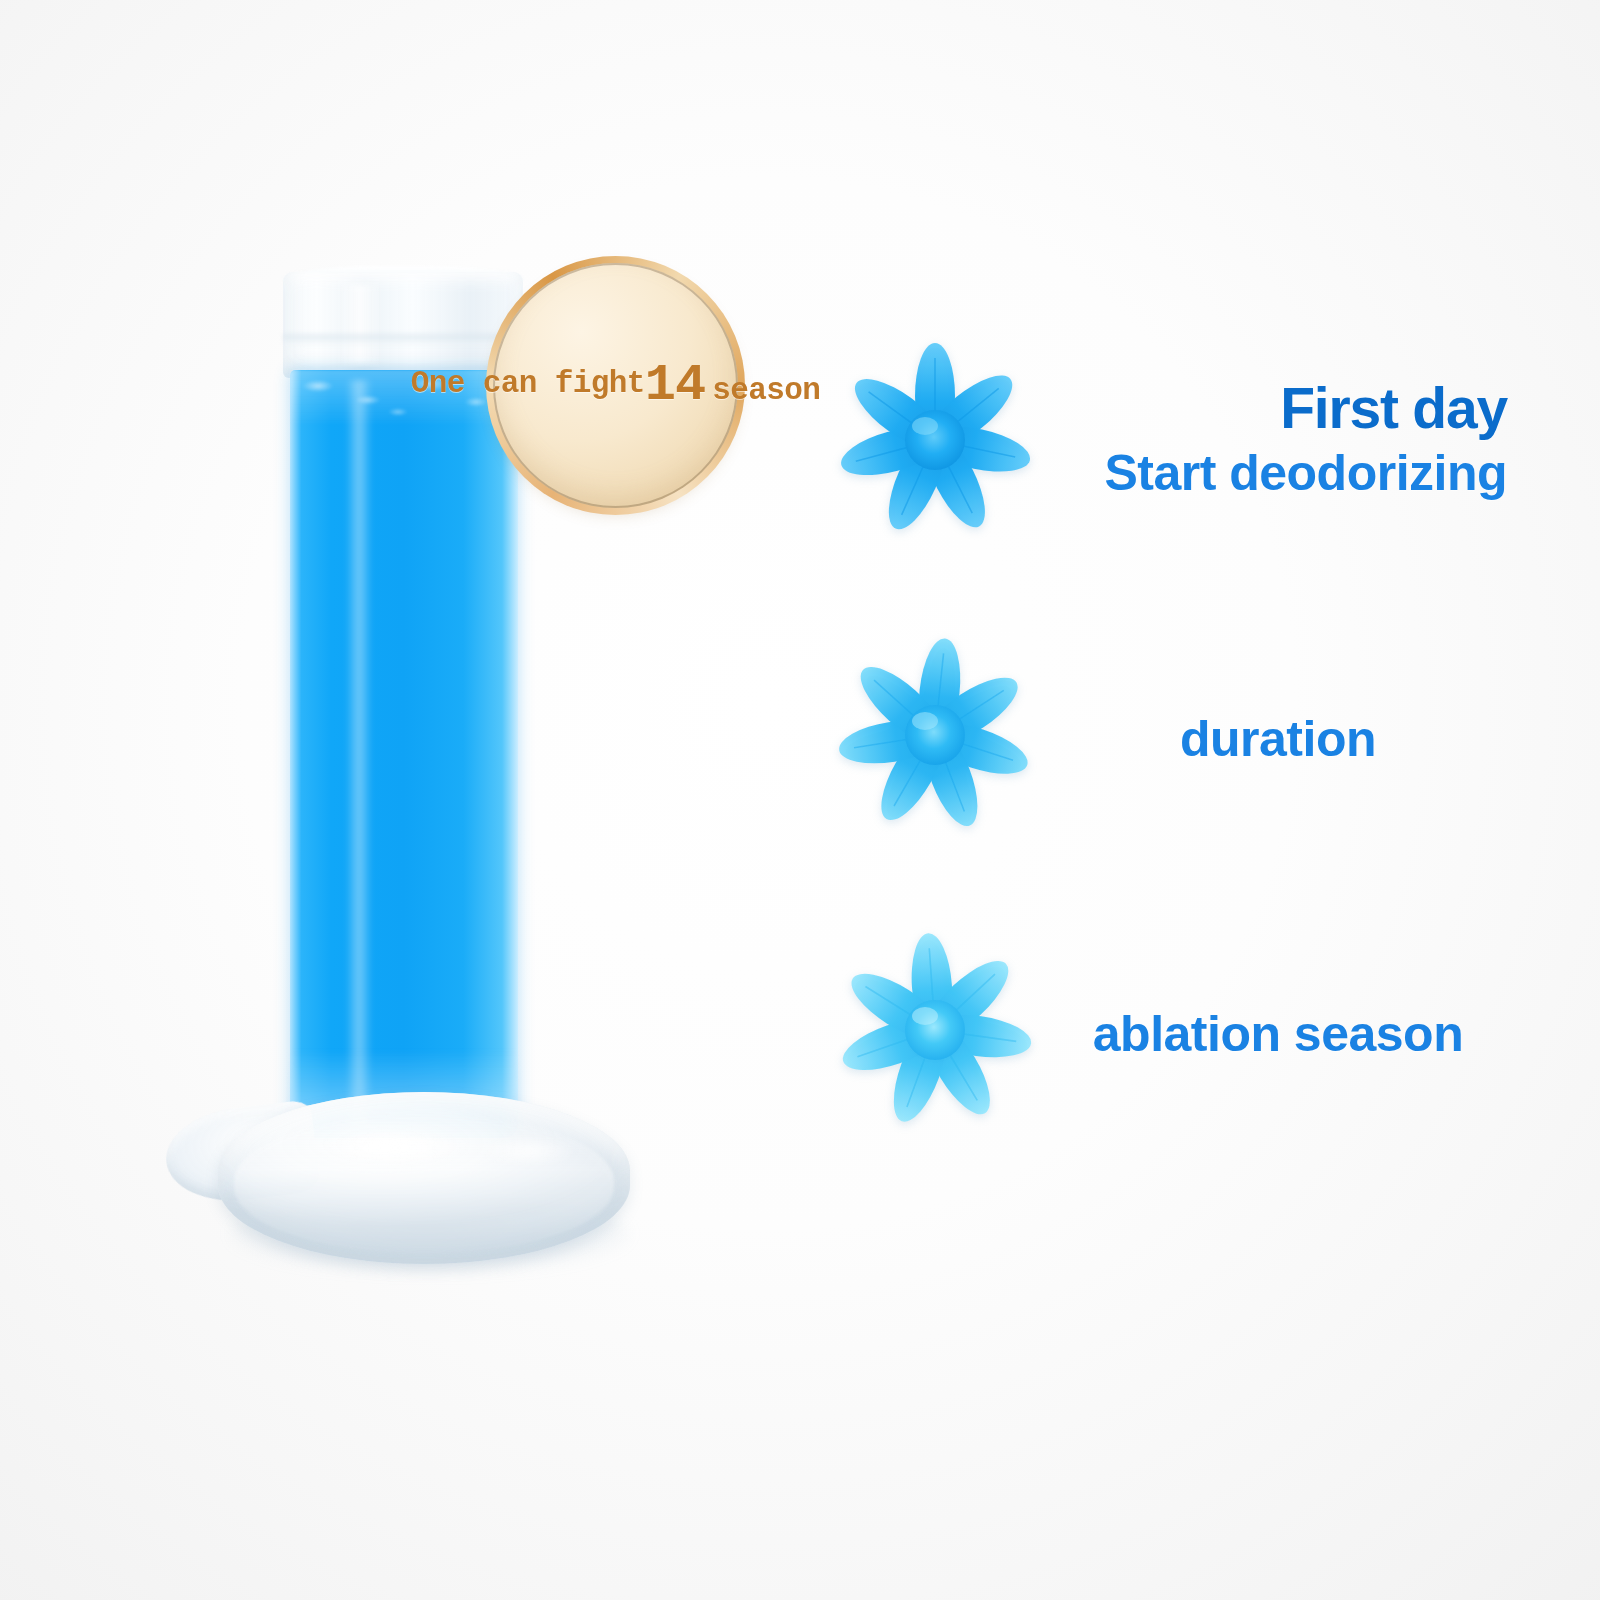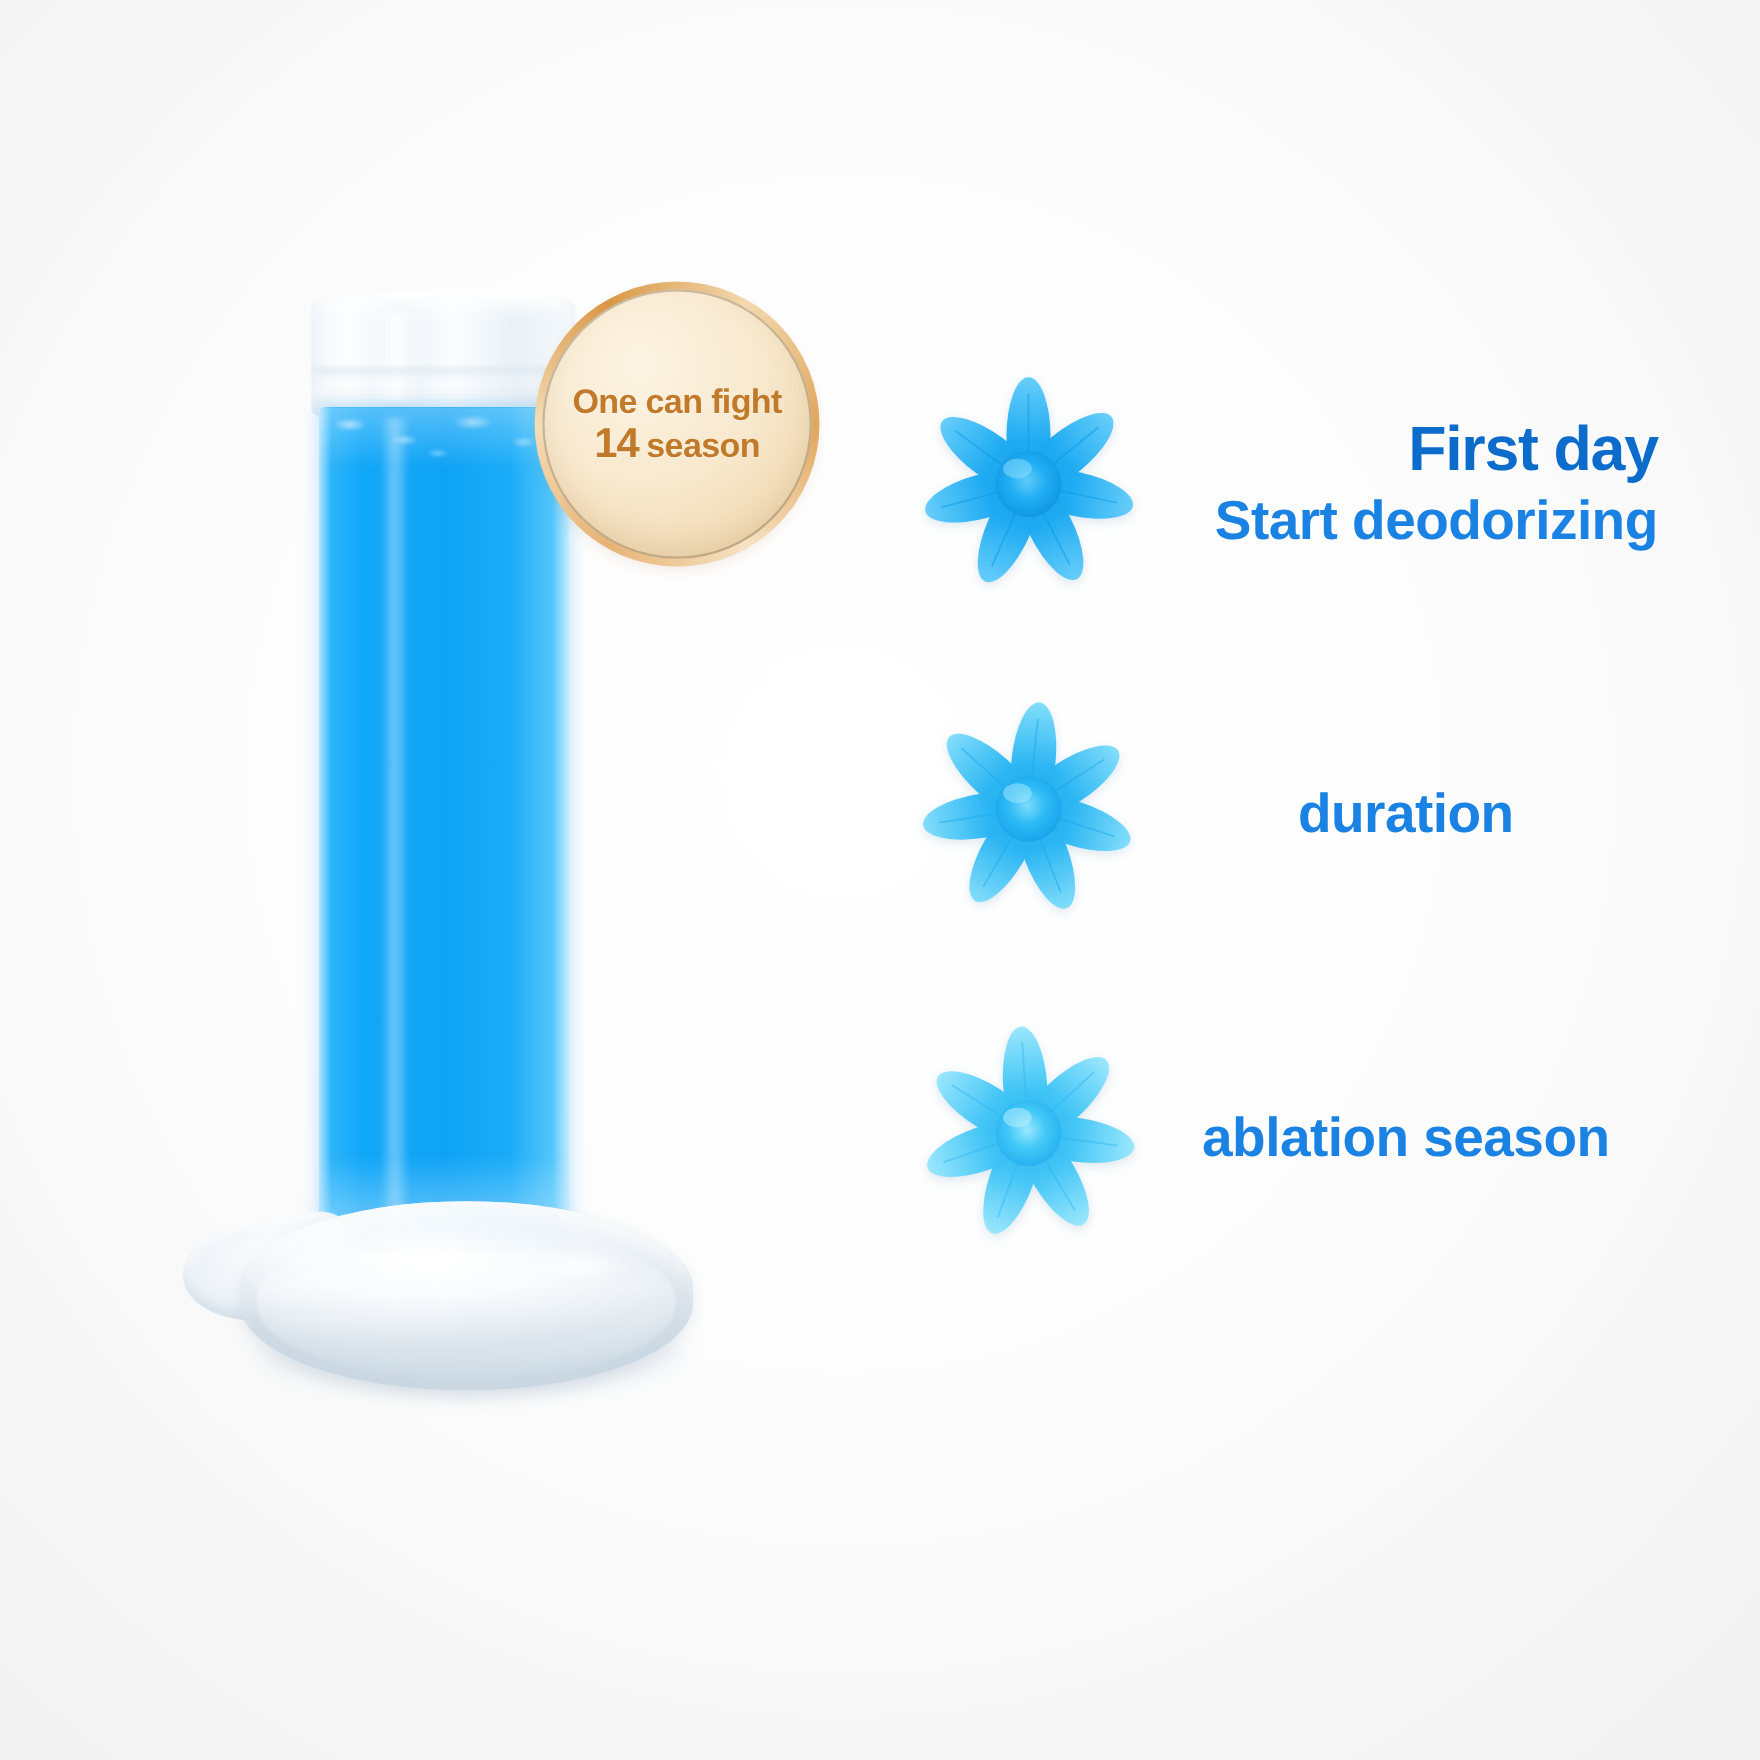--- a/index.html
+++ b/index.html
@@ -150,34 +150,34 @@
     z-index:0;
   }
   .badge-face{
     position:absolute;left:0;top:0;width:245px;height:245px;border-radius:50%;
     background:radial-gradient(circle at 36% 28%, #FDF4E4 0%, #F8E9CE 46%, #F1DCB7 76%, #E8CFA6 100%);
     box-shadow:inset 0 0 0 2px rgba(120,95,60,.35), inset 0 -12px 24px rgba(190,155,105,.22);
     z-index:1;
   }
   .badge-text{
     position:absolute;left:0;top:0;width:245px;height:245px;z-index:2;
-    display:flex;flex-direction:column;align-items:center;justify-content:center;
-    text-align:center;line-height:1;
+    display:flex;flex-direction:row;align-items:center;justify-content:center;
+    text-align:center;line-height:1;font-family:Liberation Mono, monospace;
   }
   .badge-line1{
     font-size:31px;font-weight:bold;color:#C07A2A;letter-spacing:-.6px;
     text-shadow:0 1px 0 rgba(255,255,255,.55);
     white-space:nowrap;margin-bottom:4px;
   }
   .badge-line2{
     font-size:31px;font-weight:bold;color:#C07A2A;letter-spacing:-.6px;
     text-shadow:0 1px 0 rgba(255,255,255,.55);
     white-space:nowrap;display:flex;align-items:baseline;gap:7px;
   }
-  .badge-num{font-size:38px;font-weight:bold;color:#C07A2A;letter-spacing:-1px;}
+  .badge-num{font-size:52px;font-weight:bold;color:#C07A2A;letter-spacing:-1px;}
 
   
   #steps{position:absolute;left:835px;top:330px;width:680px;height:870px;}
   .step{position:absolute;left:0;width:680px;height:220px;display:flex;align-items:center;text-align:right;}
   .step-1{top:0;}
   .step-2{top:295px;}
   .step-3{top:590px;}
 
   .flower{position:relative;width:200px;height:200px;flex:0 0 200px;}
   .flower svg{display:block;width:200px;height:200px;filter:drop-shadow(0 3px 5px rgba(90,150,190,.22));}

